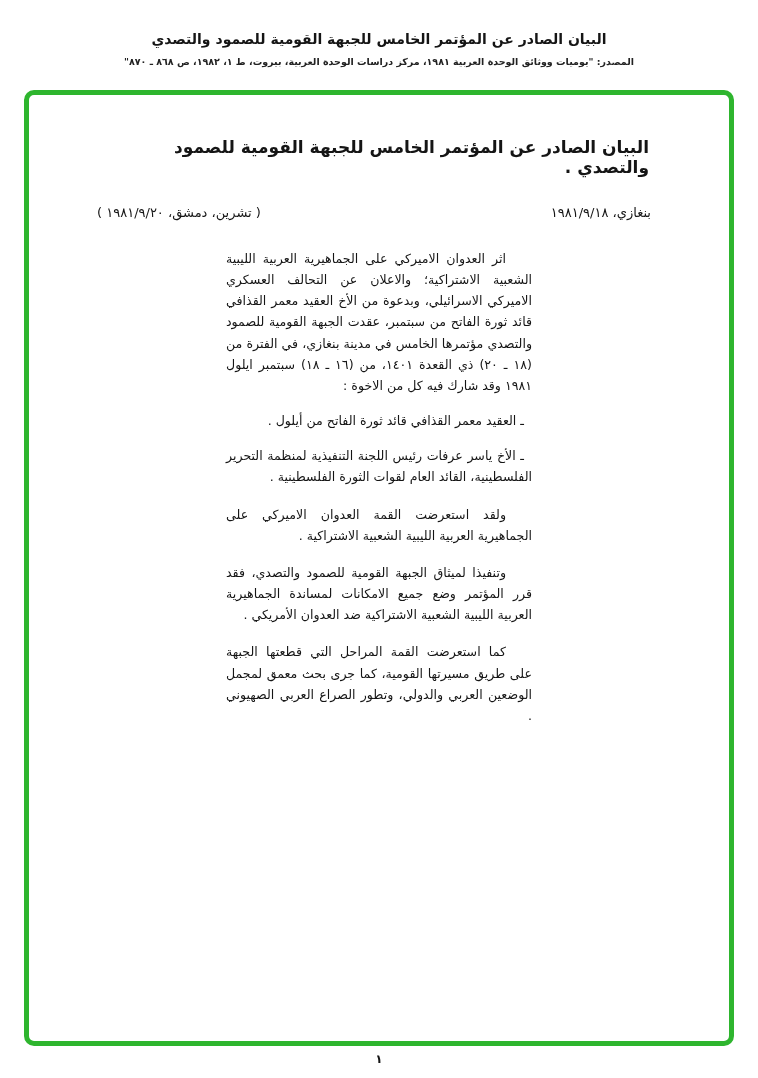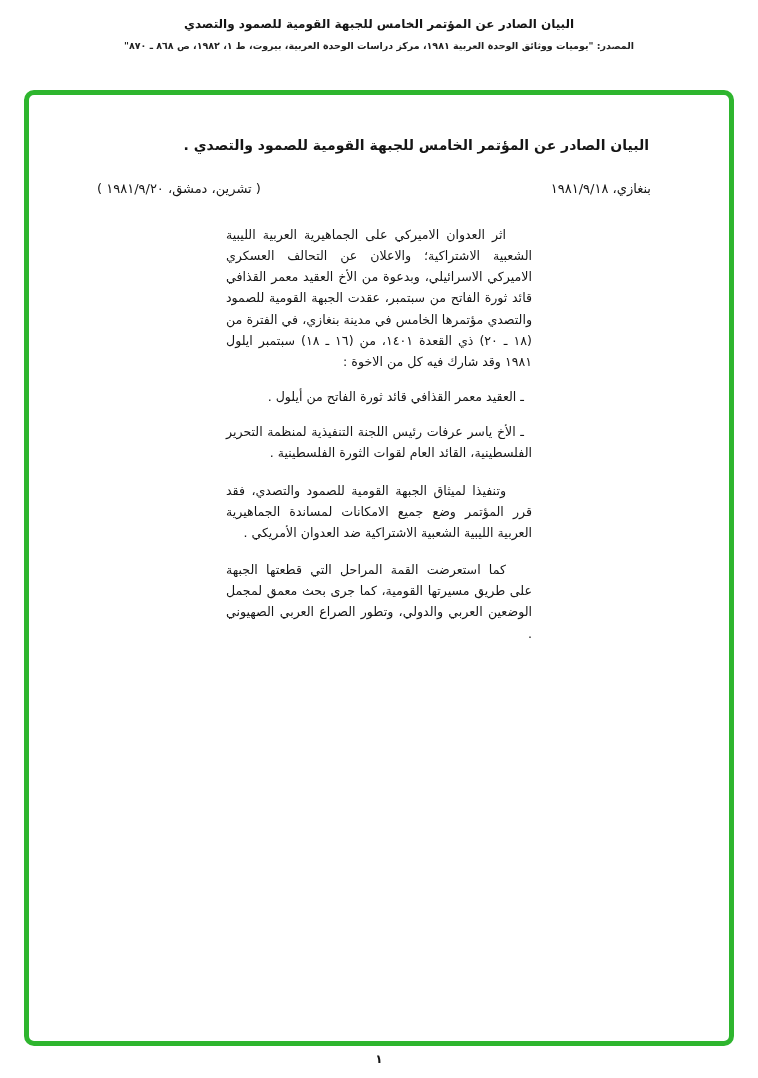--- a/index.html
+++ b/index.html
@@ -14,26 +14,27 @@
     color: #151515;
   }
   .page {
     position: relative;
     width: 758px;
     height: 1078px;
     background: #ffffff;
     overflow: hidden;
   }
   .top-header {
-    padding-top: 17px;
+    padding-top: 25px;
     text-align: center;
     direction: rtl;
     font-weight: bold;
-    font-size: 12px;
+    font-size: 14px;
     letter-spacing: 0.2px;
+    margin-top: 6px;
   }
   .source-line {
     margin-top: 9px;
     text-align: center;
     direction: rtl;
     font-weight: bold;
     font-size: 9.5px;
     color: #222222;
   }
   .frame {
@@ -45,21 +46,21 @@
     border: 5px solid #2eb52e;
     border-radius: 10px;
     background: #ffffff;
     box-sizing: content-box;
   }
   .doc-title {
     margin: 42px 80px 0 90px;
     direction: rtl;
     text-align: right;
     font-weight: bold;
-    font-size: 14px;
+    font-size: 17px;
     letter-spacing: 0.3px;
   }
   .dateline {
     display: flex;
     justify-content: space-between;
     direction: rtl;
     margin: 28px 78px 0 68px;
     font-size: 13px;
   }
   .body-col {
@@ -103,20 +104,21 @@
 
     <div class="dateline">
       <span>بنغازي،  ١٩٨١/٩/١٨</span>
       <span>( تشرين،  دمشق،  ١٩٨١/٩/٢٠ )</span>
     </div>
 
     <div class="body-col">
       <p class="para">اثر العدوان الاميركي على الجماهيرية العربية الليبية الشعبية الاشتراكية؛ والاعلان عن التحالف العسكري الاميركي الاسرائيلي، وبدعوة من الأخ العقيد معمر القذافي قائد ثورة الفاتح من سبتمبر، عقدت الجبهة القومية للصمود والتصدي مؤتمرها الخامس في مدينة بنغازي، في الفترة من (١٨ ـ ٢٠) ذي القعدة ١٤٠١، من (١٦ ـ ١٨) سبتمبر ايلول ١٩٨١ وقد شارك فيه كل من الاخوة :</p>
       <p class="list-item">ـ  العقيد معمر القذافي قائد ثورة الفاتح من أيلول .</p>
       <p class="list-item">ـ  الأخ ياسر عرفات رئيس اللجنة التنفيذية لمنظمة التحرير الفلسطينية، القائد العام لقوات الثورة الفلسطينية .</p>
+      <p class="para">ولقد استعرضت القمة العدوان الاميركي على الجماهيرية العربية الليبية الشعبية الاشتراكية .</p>
       <p class="para">وتنفيذا لميثاق الجبهة القومية للصمود والتصدي، فقد قرر المؤتمر وضع جميع الامكانات لمساندة الجماهيرية العربية الليبية الشعبية الاشتراكية ضد العدوان الأمريكي .</p>
       <p class="para">كما استعرضت القمة المراحل التي قطعتها الجبهة على طريق مسيرتها القومية، كما جرى بحث معمق لمجمل الوضعين العربي والدولي، وتطور الصراع العربي الصهيوني .</p>
     </div>
 
   </div>
 
   <div class="page-number">١</div>
 
 </div>
 

